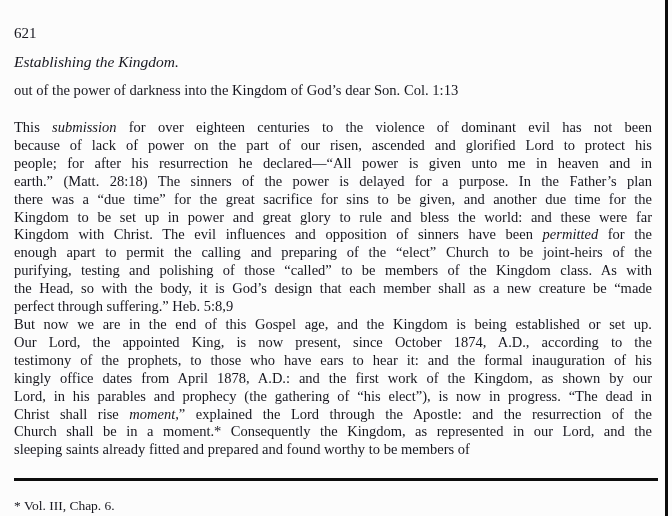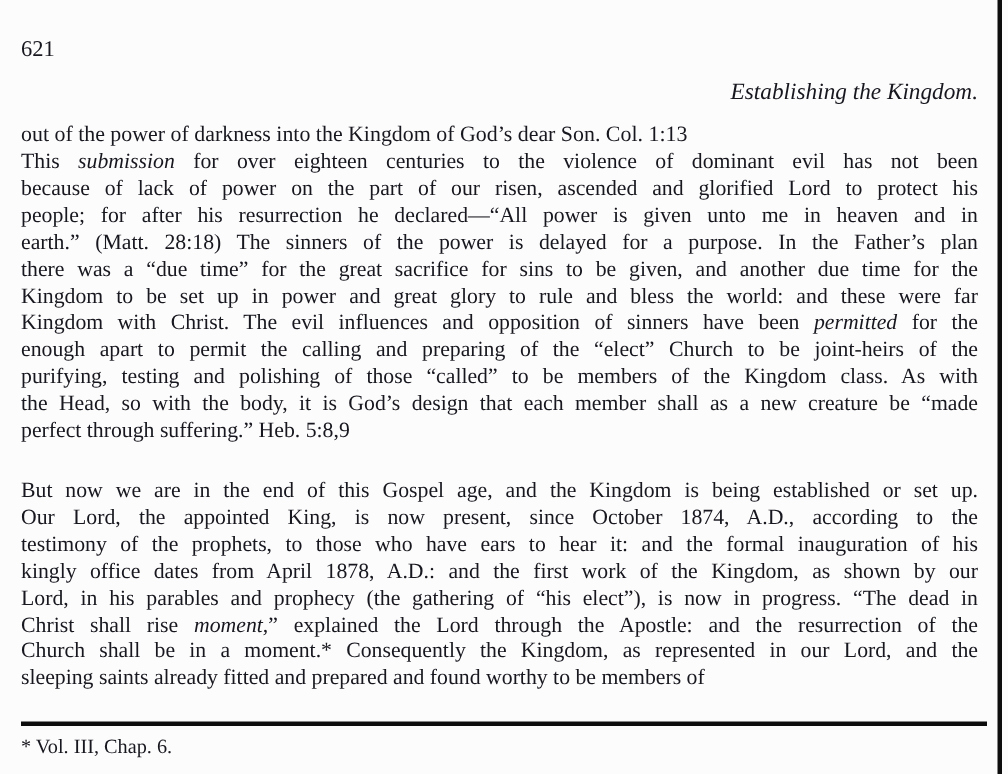--- a/index.html
+++ b/index.html
@@ -26,50 +26,50 @@
     width: 3px;
     height: 516px;
     background: #0d0d0d;
   }
   .page-number {
     font-size: 15px;
     line-height: 18px;
   }
   .running-title {
     margin-top: 10px;
-    text-align: right;
+    text-align: left;
     font-style: italic;
     font-size: 15.5px;
     line-height: 19px;
   }
   .carryover {
     margin-top: 10px;
     font-size: 14.6px;
     line-height: 18px;
   }
   .para {
     font-size: 14.5px;
     line-height: 17.9px;
   }
-  .para-1 { margin-top: 1px; }
-  .para-2 { margin-top: 22px; }
+  .para-1 { margin-top: 20px; }
+  .para-2 { }
   .tline {
     text-align: justify;
     text-align-last: justify;
     white-space: normal;
   }
   .tline-last { text-align-last: left; }
   .footnote-rule {
     margin-top: 19px;
     width: 644px;
     height: 3px;
     background: #0d0d0d;
   }
   .footnote {
-    margin-top: 5px;
+    margin-top: 16px;
     font-size: 13.5px;
     line-height: 17px;
   }
 </style>
 </head>
 <body>
 
 <div class="scan-page">
 
   <div class="page-number">621</div>

